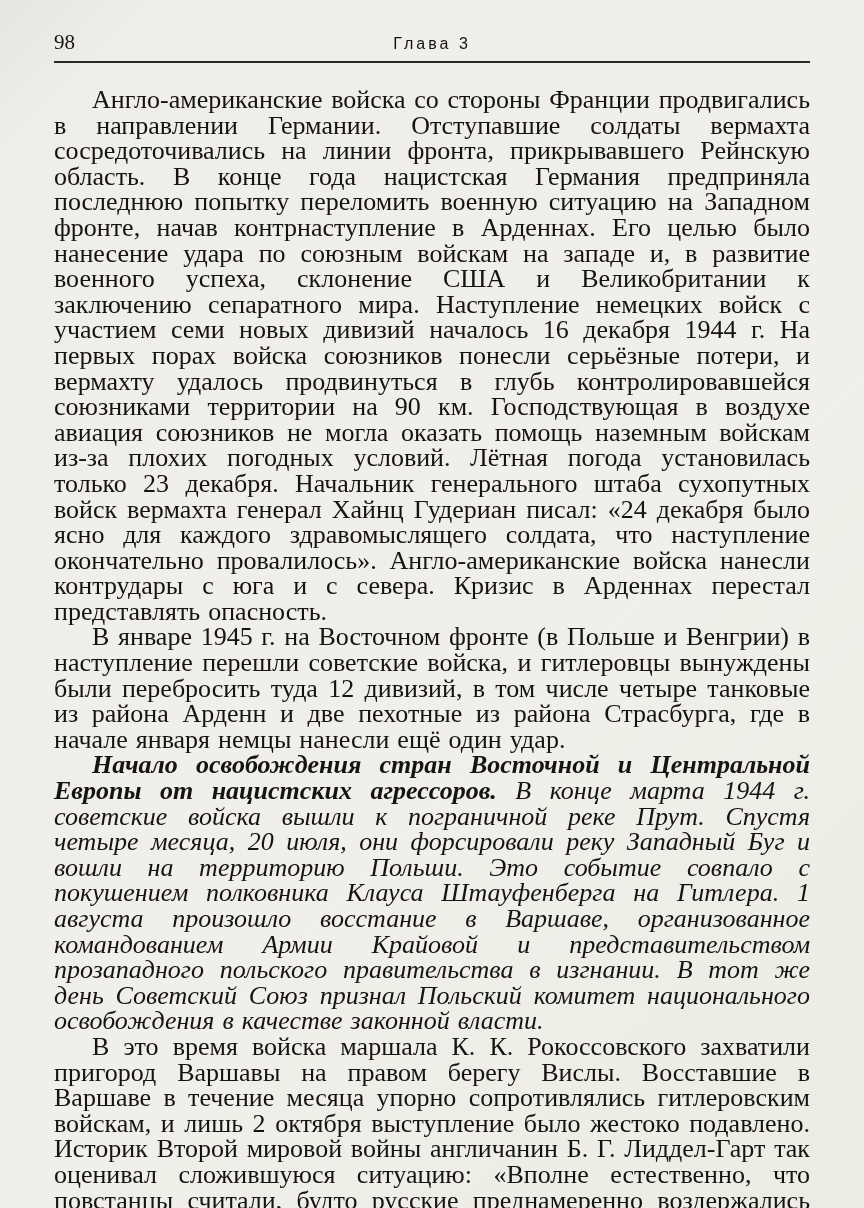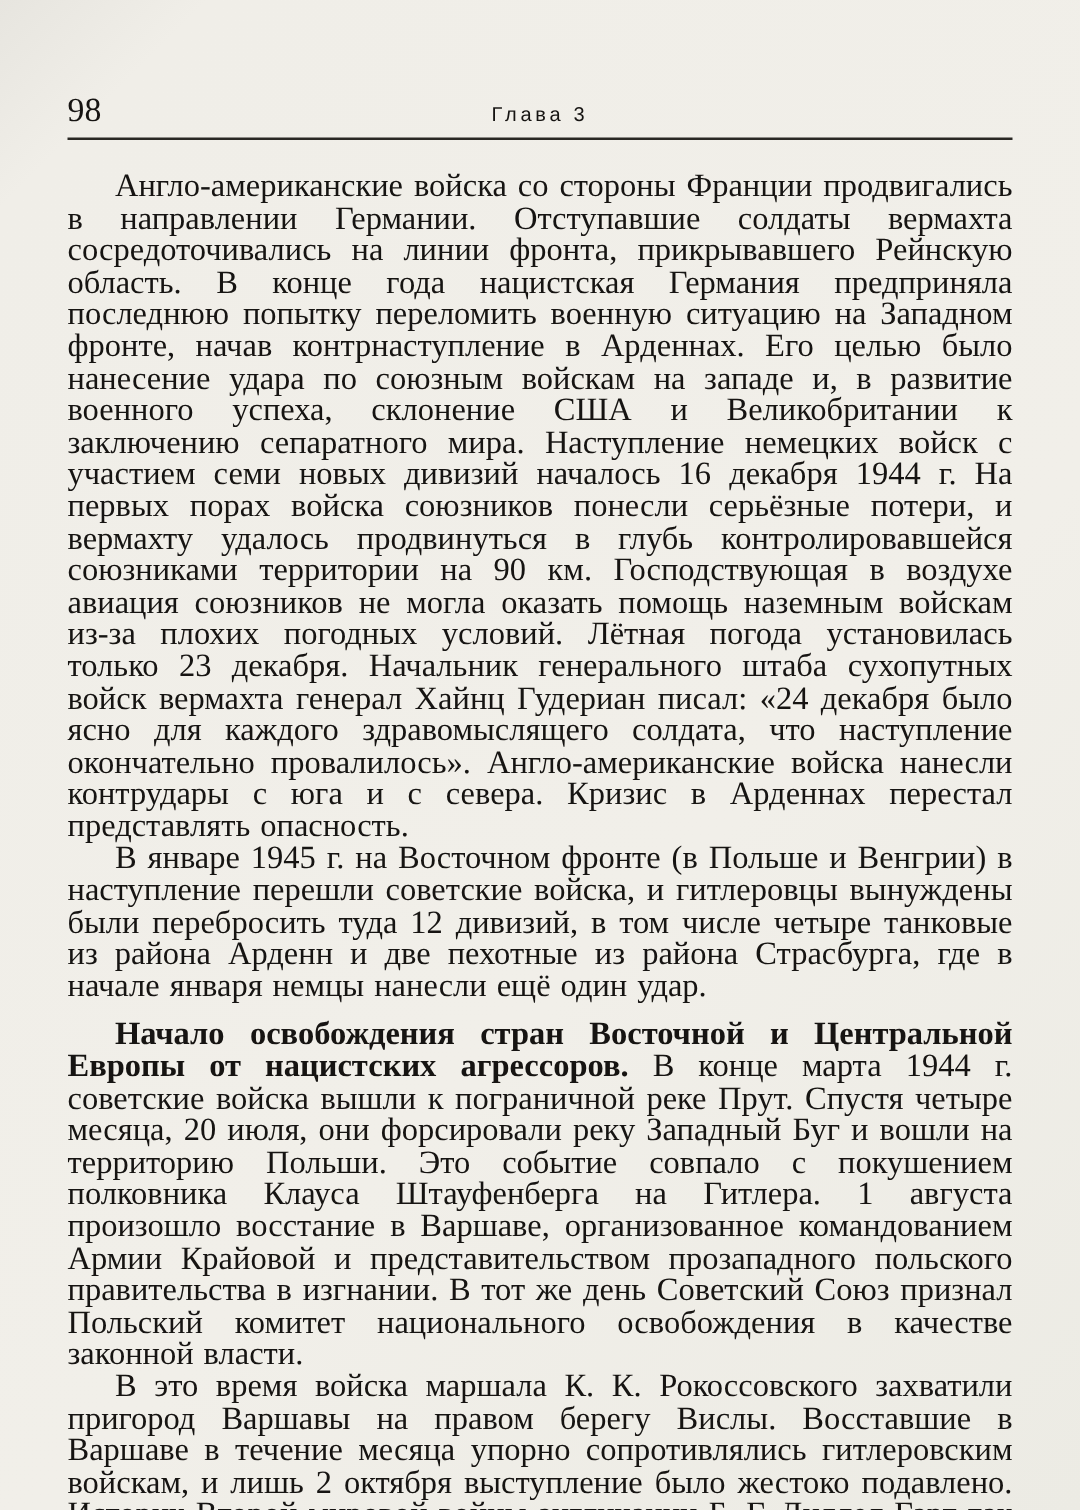--- a/index.html
+++ b/index.html
@@ -22,44 +22,43 @@
     background: linear-gradient(135deg, #e7e5df 0%, #f0eee8 8%, #f1efe9 60%, #ecebe4 100%);
   }
   .page-header {
     display: grid;
     grid-template-columns: 1fr auto 1fr;
     align-items: baseline;
     padding-bottom: 6px;
     border-bottom: 2px solid #2a2824;
   }
   .page-number {
-    font-size: 27px;
+    font-size: 21px;
     justify-self: start;
-    margin-top: 43px;
   }
   .chapter-title {
     font-family: "Liberation Sans", "DejaVu Sans", sans-serif;
     font-weight: normal;
     font-size: 16px;
     letter-spacing: 3px;
     justify-self: center;
   }
   .body-text {
     margin-top: 24px;
   }
   .para {
     margin: 0;
     font-size: 26px;
     line-height: 25.6px;
     text-align: justify;
     text-indent: 38px;
     word-spacing: 1.5px;
   }
   .para.section-start {
-    margin-top: 13px;
+    font-style: italic;
   }
   .section-lead {
     font-weight: bold;
   }
 </style>
 </head>
 <body>
 
 <div class="page">
 

